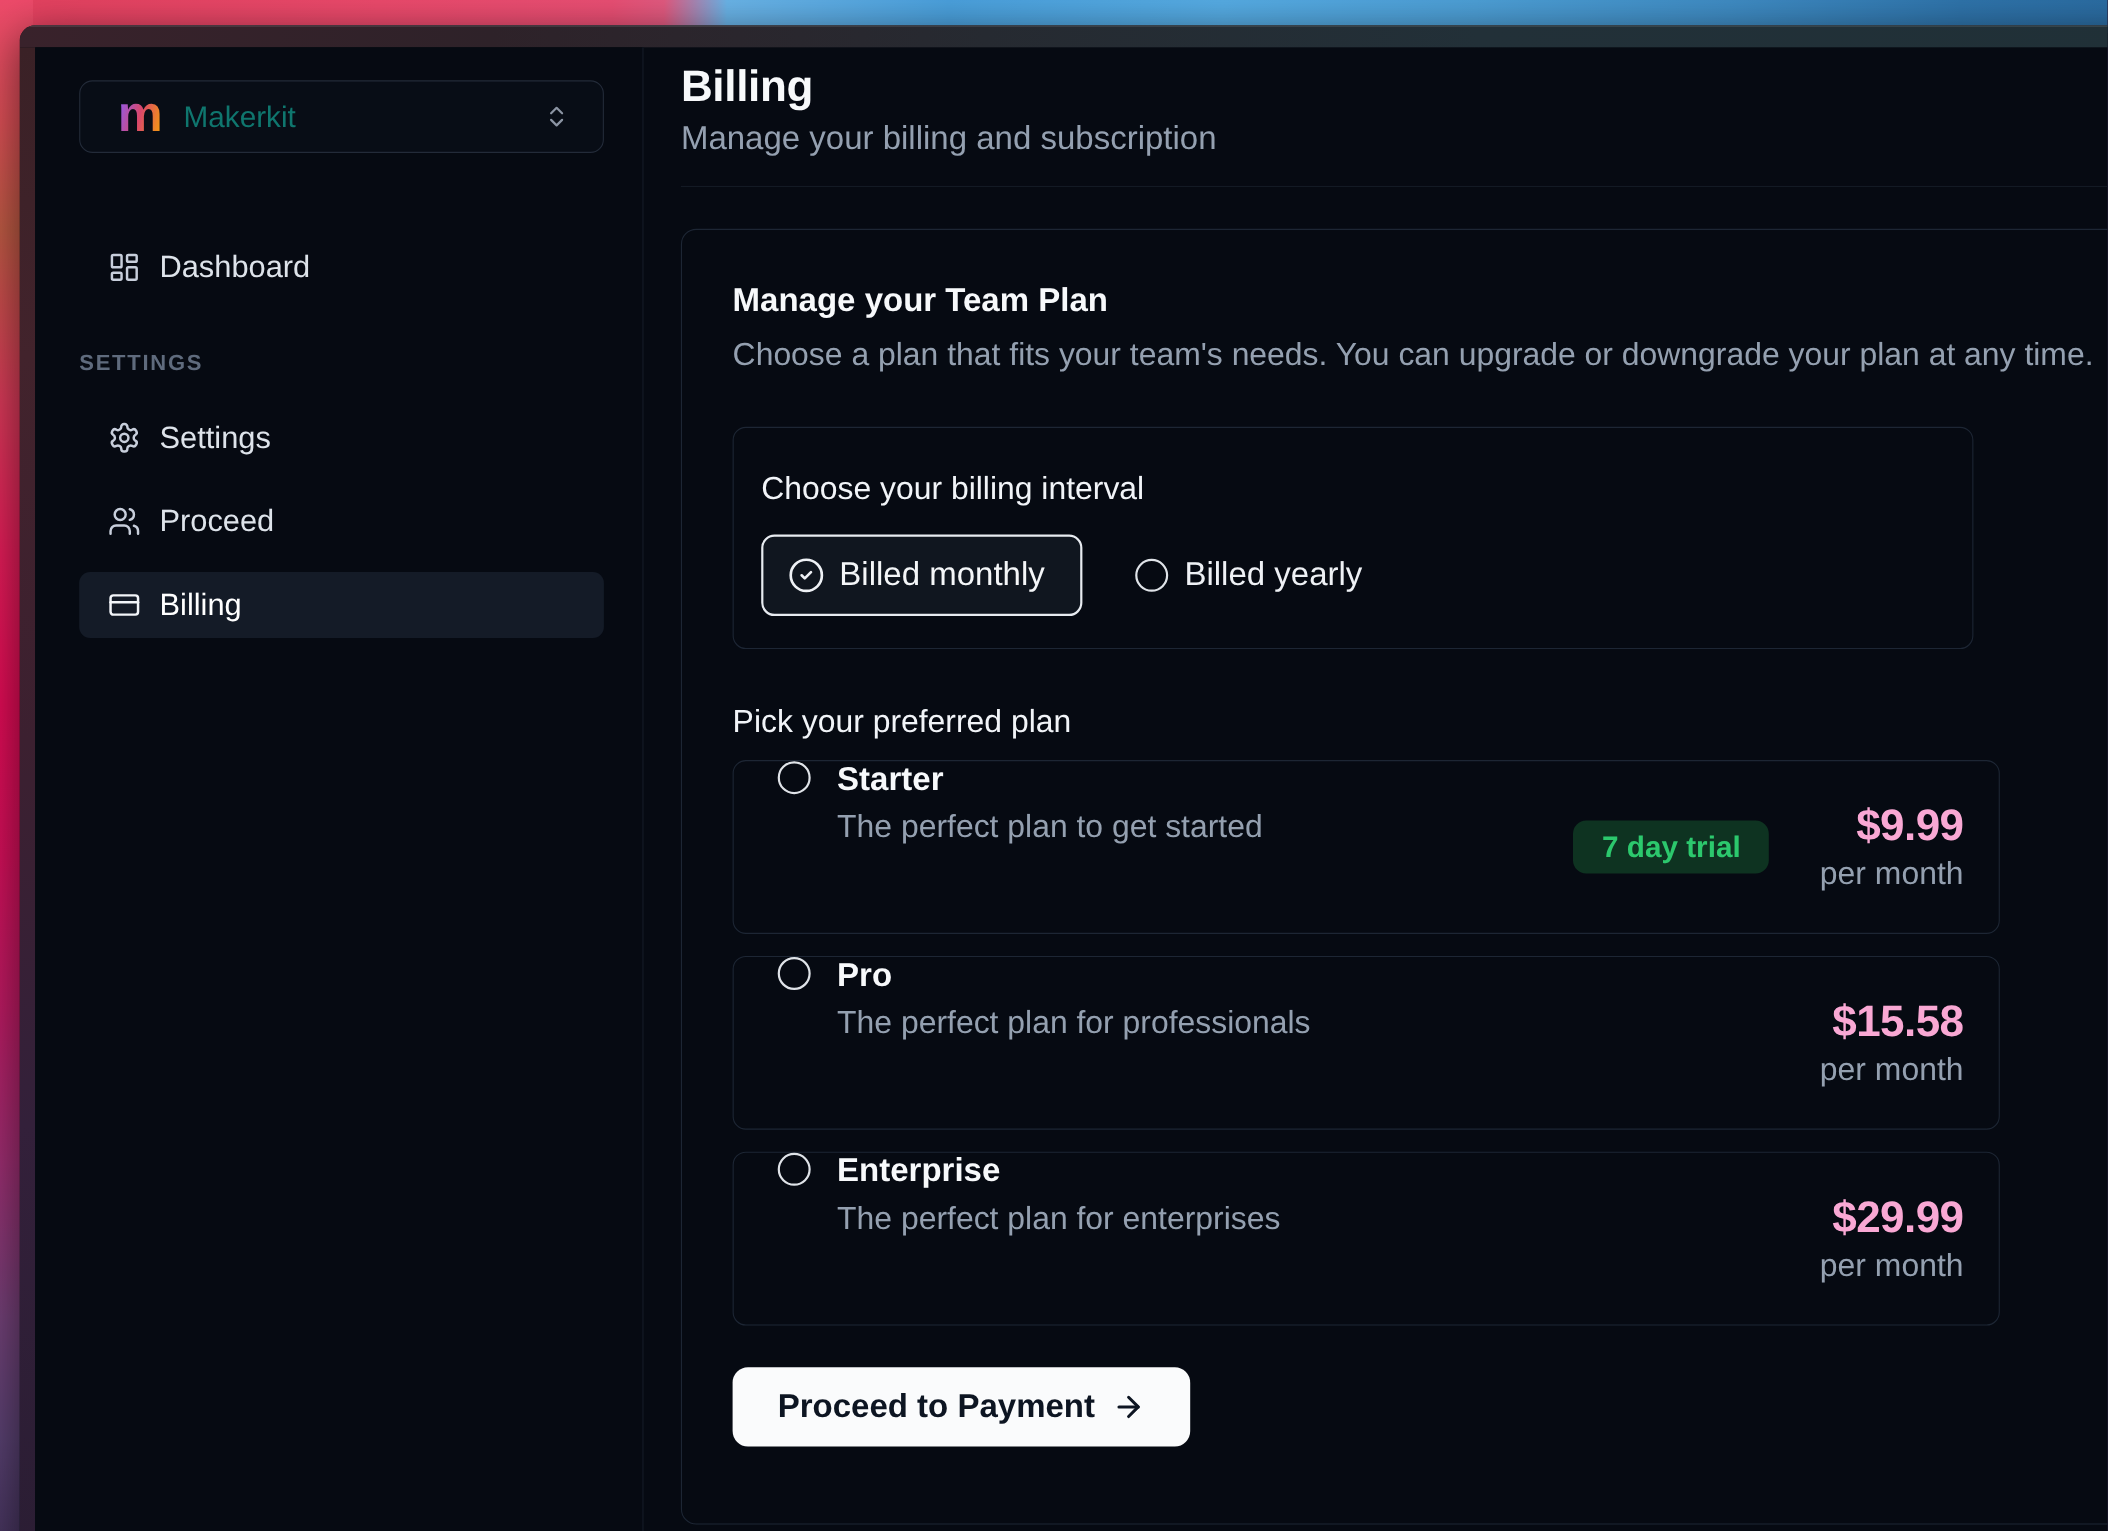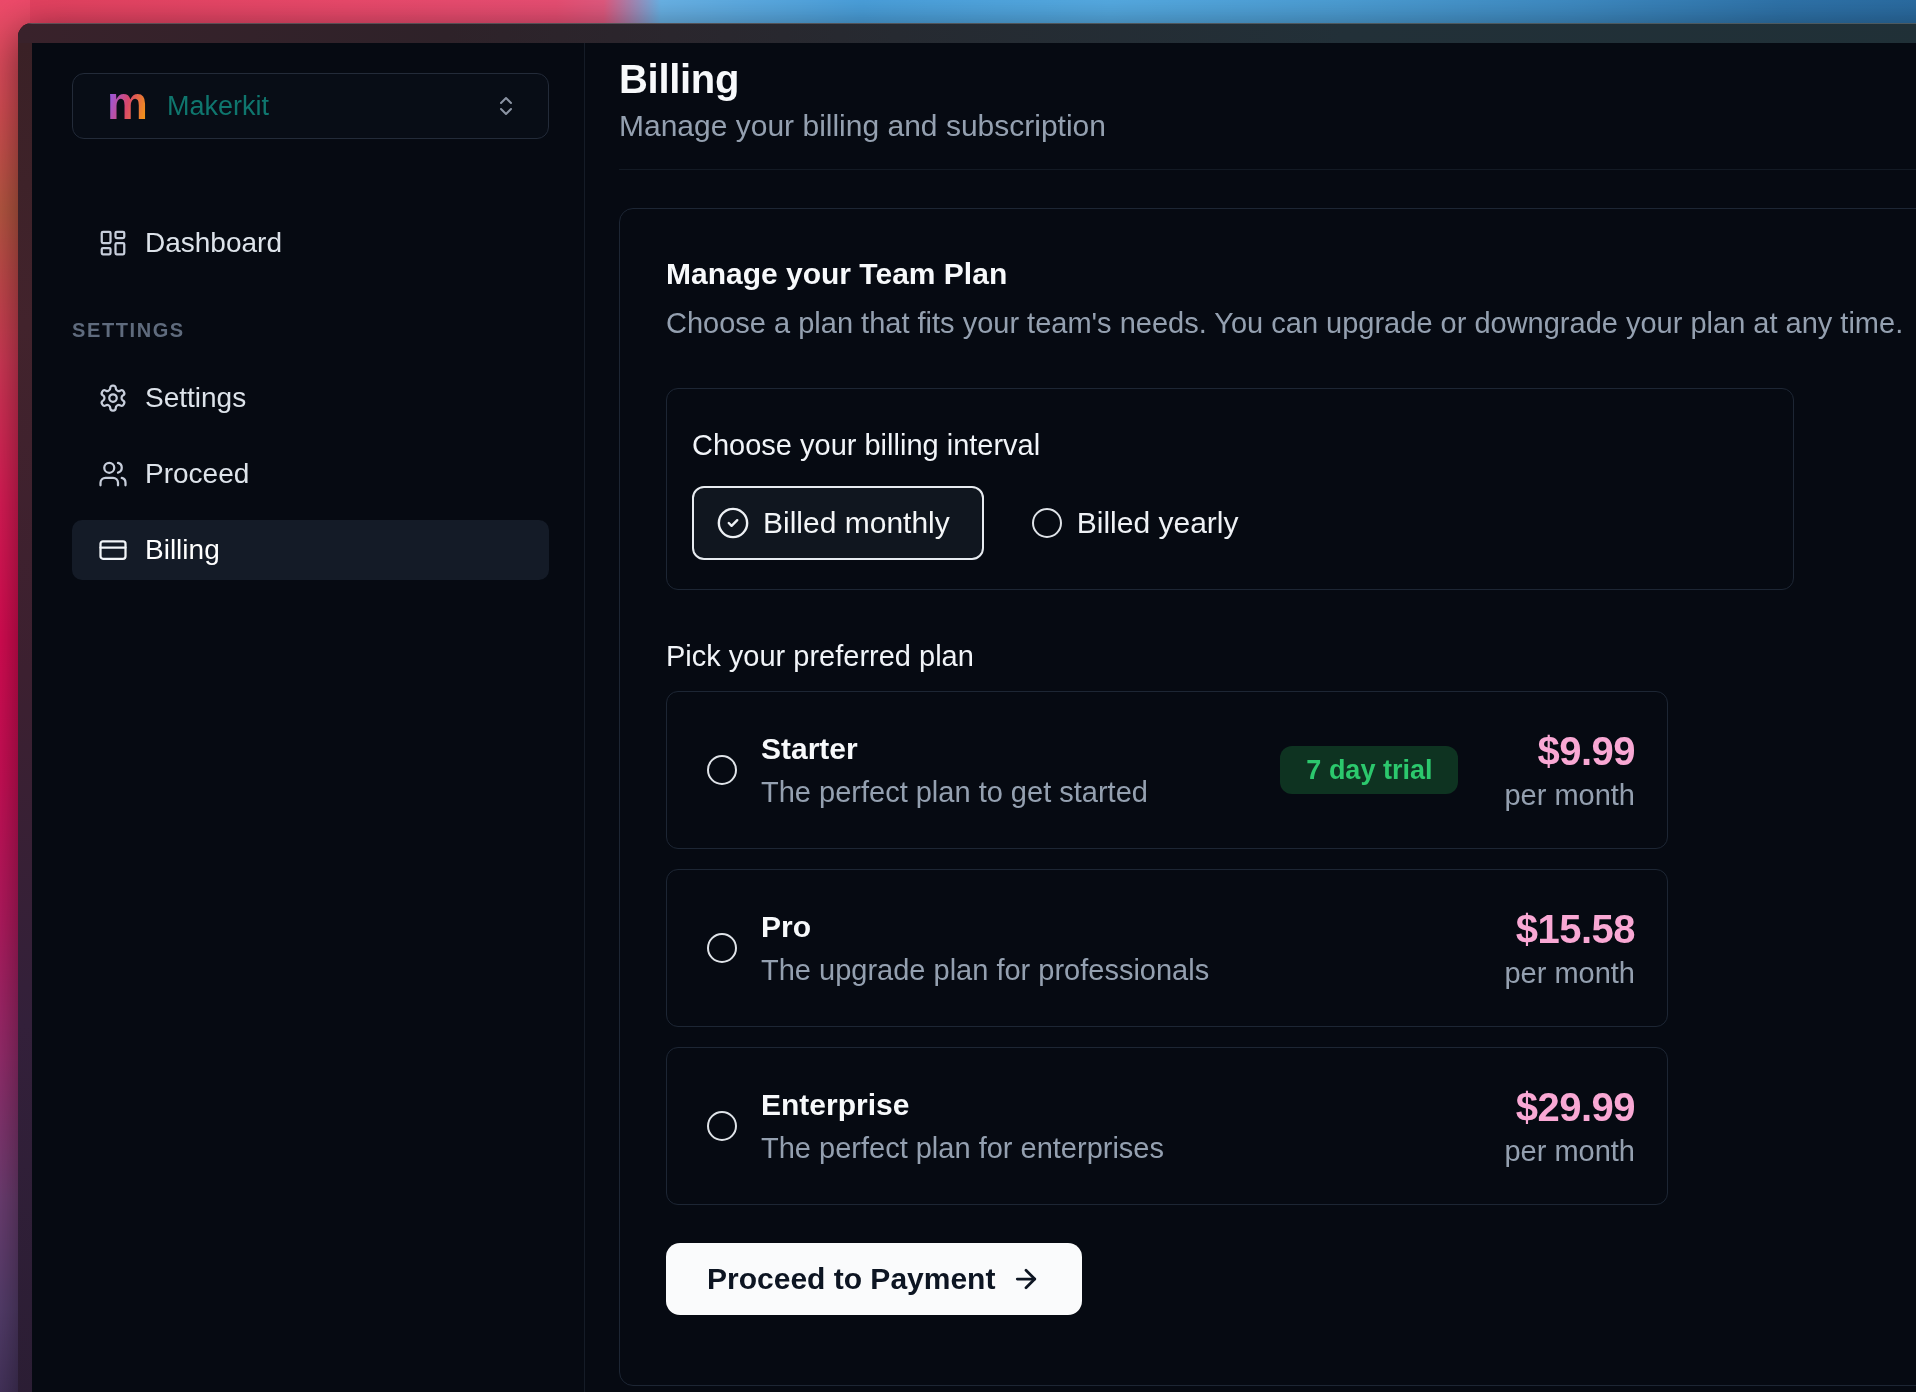--- a/index.html
+++ b/index.html
@@ -90,22 +90,22 @@
     padding:0 32px 0 22px; border:2px solid #e7ebf0; border-radius:12px;
     background:#10161f; cursor:pointer;
   }
   .pill-label{ font-size:30px; color:#f4f6f8; }
   .radio-opt{ display:flex; align-items:center; gap:15px; margin-left:48px; cursor:pointer; }
   .radio-circle{ width:30px; height:30px; border:2.5px solid #dfe3e8; border-radius:50%; flex:none; }
   .radio-label{ font-size:30px; color:#eef1f5; }
   .picker-label{ margin-top:50px; font-size:29px; font-weight:500; color:#f1f4f8; }
   .plans{ margin-top:18px; display:flex; flex-direction:column; gap:20px; }
   .plan-card{
-    width:1002px; height:158px; border:1px solid #1d2634; border-radius:12px;
-    display:flex; align-items:center; padding:0 32px 0 40px; cursor:pointer;
+    width:1152px; height:158px; border:1px solid #1d2634; border-radius:12px;
+    display:flex; padding:0 32px 0 40px; cursor:pointer;
   }
   .plan-info{ margin-left:24px; }
   .plan-name{ font-size:30px; font-weight:700; color:#f7f9fb; }
   .plan-desc{ margin-top:10px; font-size:29px; color:#94a0b0; }
   .plan-right{ margin-left:auto; display:flex; align-items:center; gap:46px; }
   .badge{
     height:48px; padding:0 26px; border-radius:12px; background:#0e3321;
     color:#2cc86d; font-size:27px; font-weight:700;
     display:flex; align-items:center;
   }
@@ -236,21 +236,21 @@
                 <div class="price">$9.99</div>
                 <div class="period">per month</div>
               </div>
             </div>
           </div>
 
           <div class="plan-card">
             <span class="radio-circle"></span>
             <div class="plan-info">
               <div class="plan-name">Pro</div>
-              <div class="plan-desc">The upgrade plan for professionals</div>
+              <div class="plan-desc">The perfect plan for professionals</div>
             </div>
             <div class="plan-right">
 
               <div class="price-block">
                 <div class="price">$15.58</div>
                 <div class="period">per month</div>
               </div>
             </div>
           </div>
 

